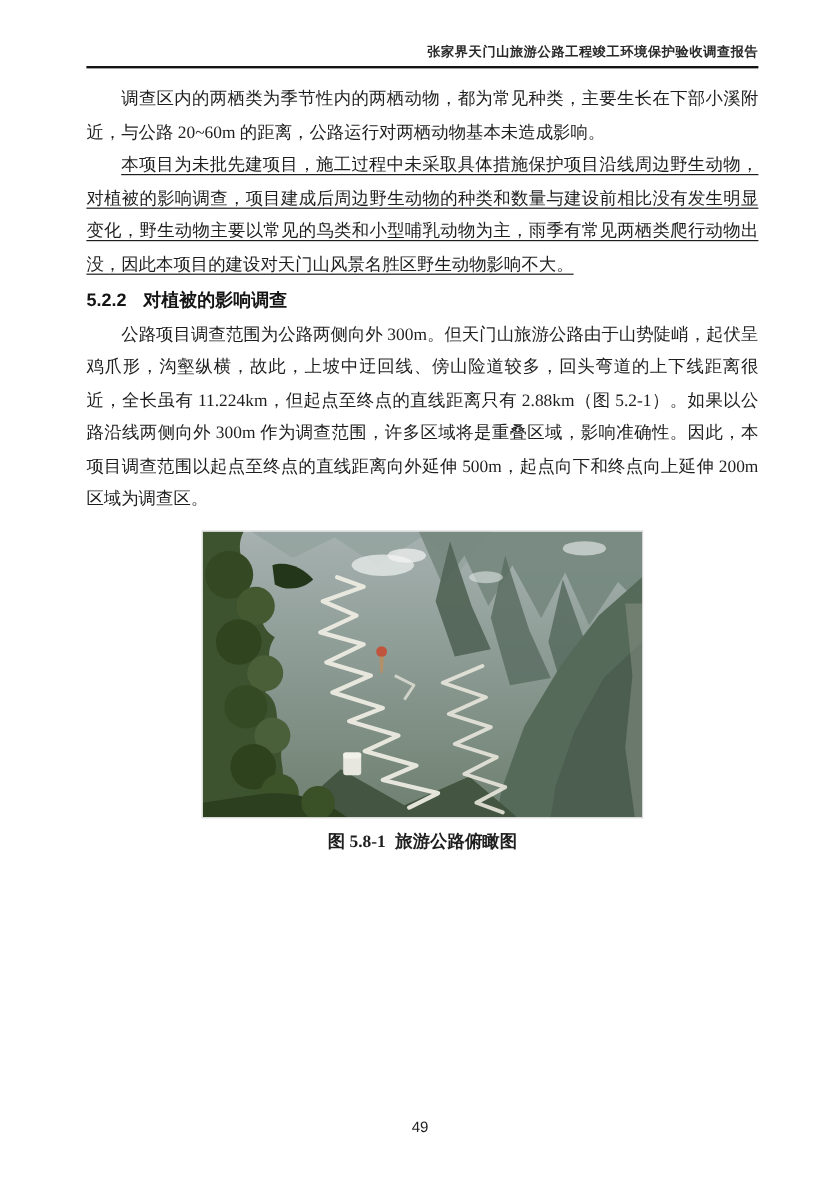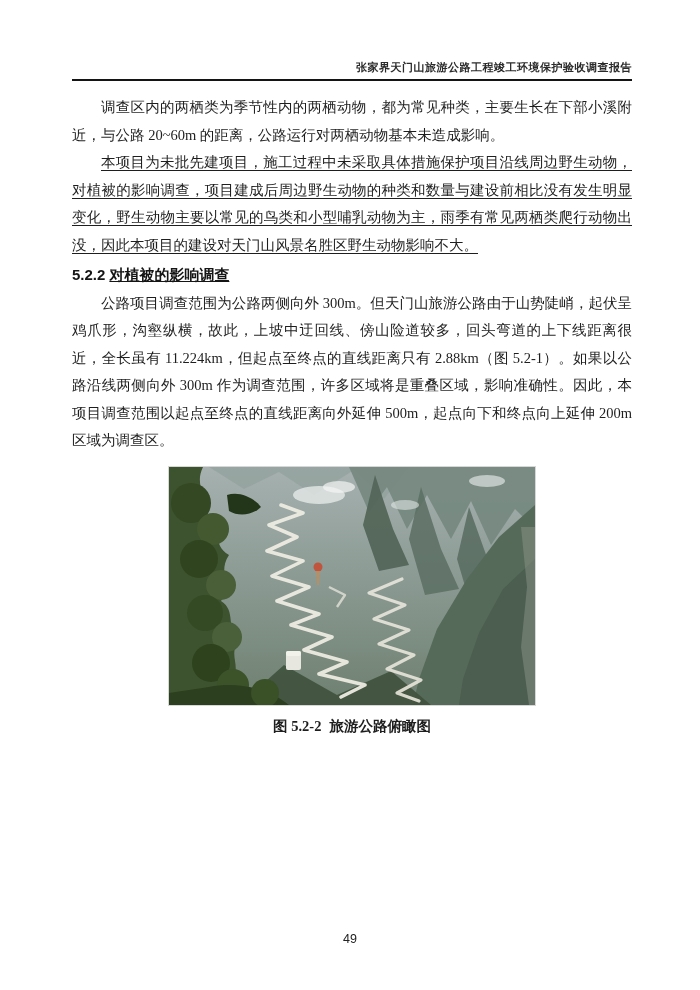--- a/index.html
+++ b/index.html
@@ -10,21 +10,21 @@
     margin: 0 auto;
     background: #ffffff;
     font-family: "Liberation Serif", "DejaVu Serif", serif;
     color: #1e1e1e;
     overflow: hidden;
     box-sizing: border-box;
   }
   .content {
     margin: 0 68px 0 72px; 
   }
-  .header { padding-top: 60px; }
+  .header { padding-top: 36px; }
   .header-text {
     text-align: right;
     font-size: 11px;
     font-weight: 600;
     letter-spacing: 0.5px;
     color: #2a2a2a;
     padding-bottom: 4px;
     font-family: "Liberation Sans", "DejaVu Sans", sans-serif;
   }
   .header-rule {
@@ -45,21 +45,21 @@
     text-decoration-thickness: 1px;
   }
   .heading {
     font-family: "Liberation Sans", "DejaVu Sans", sans-serif;
     font-size: 15px;
     font-weight: 700;
     line-height: 27.5px;
     margin: 2px 0 1px 0;
     color: #151515;
   }
-  .heading .heading-text { margin-left: 4px; text-decoration: underline; }
+  .heading .heading-text { margin-left: 14px; }
   .figure-wrap {
     width: 366px;
     height: 238px;
     margin: 12px auto 0 auto;
     outline: 1px solid #d7d7d7;
     line-height: 0;
   }
   .caption {
     text-align: center;
     font-weight: 700;
@@ -159,21 +159,21 @@
           <circle cx="42" cy="196" r="19" fill="#2d421d"></circle>
           <circle cx="64" cy="218" r="16" fill="#3c5229"></circle>
           <path d="M58,28 C70,24 84,30 92,40 C84,48 70,50 60,44 Z" fill="#24361a"></path>
           <path d="M0,238 L120,238 C100,222 70,214 40,220 L0,226 Z" fill="#2c3f1e"></path>
           <circle cx="96" cy="226" r="14" fill="#3a5026"></circle>
         </g>
       </svg>
     </div>
 
     <div class="caption">
-      <span class="caption-label">图 5.2-2</span><span class="caption-text">旅游公路俯瞰图</span>
+      <span class="caption-label">图 5.8-1</span><span class="caption-text">旅游公路俯瞰图</span>
     </div>
 
 
 
   </div>
 
   <div class="footer">
     <span>49</span>
   </div>
 </div>

